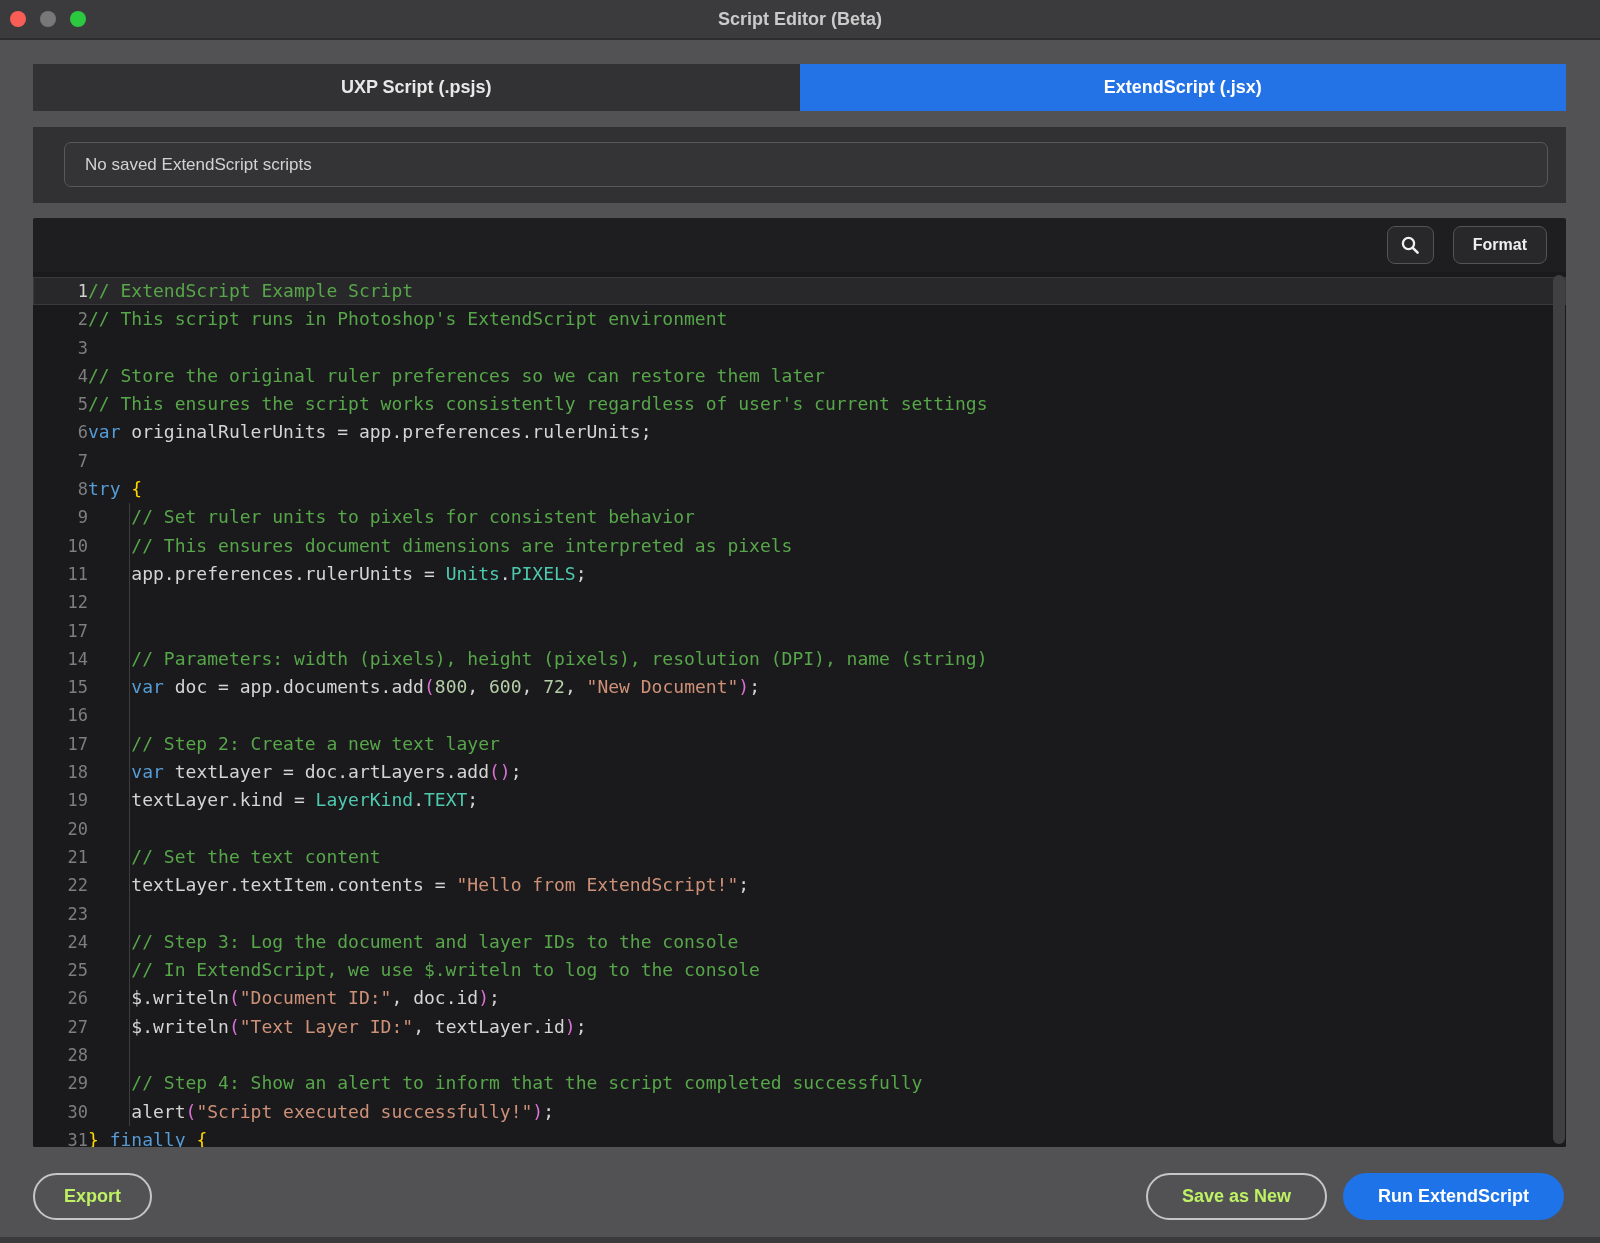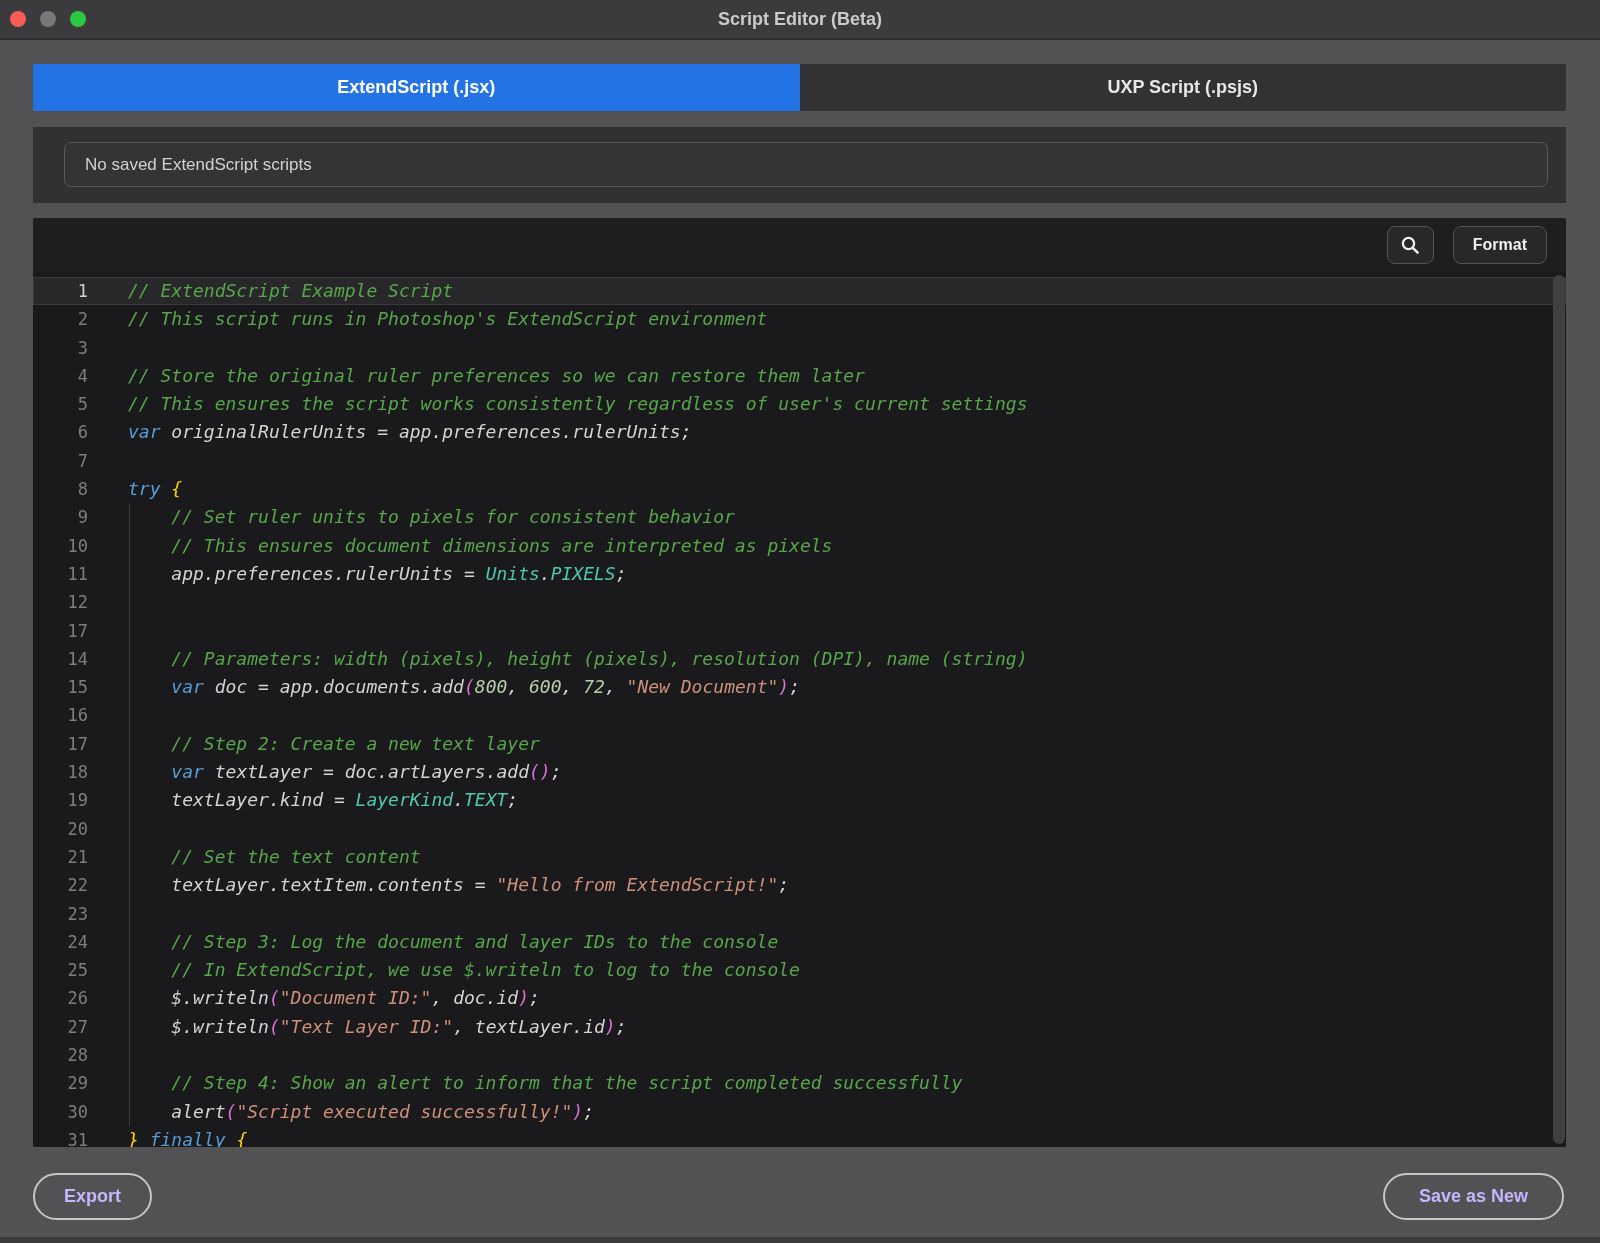--- a/index.html
+++ b/index.html
@@ -67,21 +67,21 @@
     background:#1A1A1C;padding-top:5px;
     font-family:"DejaVu Sans Mono",monospace;font-size:18px;line-height:28.3px;
   }
   .cl{display:flex;white-space:pre;}
   .cl.active{background:#28282A;box-shadow:inset 0 0 0 1px #3A3A3C;}
   .ln{
     flex:none;width:55px;text-align:right;color:#7E7E80;font-size:17px;
     user-select:none;
   }
   .cl.active .ln{color:#D0D0D0;}
-  .cd{margin-left:40px;font-style:italic;}
+  .cd{}
   .indent-guide{position:absolute;left:96px;top:231px;height:623px;width:1px;background:#3C3C3E;}
   .scrollbar{position:absolute;right:0;top:0;bottom:0;width:14px;}
   .scroll-thumb{position:absolute;left:1px;right:1px;top:3px;bottom:8px;background:#404042;border-radius:6px;}
   
   .tk-c{color:var(--tok-comment,#57A64A);}
   .tk-k{color:var(--tok-keyword,#569CD6);}
   .tk-p{color:var(--tok-plain,#D4D4D4);}
   .tk-t{color:var(--tok-type,#4EC9B0);}
   .tk-s{color:var(--tok-string,#CE9178);}
   .tk-n{color:var(--tok-number,#B5CEA8);}
@@ -90,46 +90,46 @@
   
   .footer{
     position:absolute;top:1173px;left:33px;right:36px;height:47px;
     display:flex;align-items:center;
   }
   .pill{
     height:47px;border-radius:24px;box-sizing:border-box;
     display:flex;align-items:center;justify-content:center;
     font-size:18px;font-weight:bold;background:transparent;cursor:default;
   }
-  .pill.outline{border:2.5px solid #C6C6C6;color:#c4b5fd;}
+  .pill.outline{border:2.5px solid #C6C6C6;color:#bef264;}
   .pill.export{padding:0 29px;}
   .pill.save{padding:0 34px;}
   .pill.run{
     margin-left:16px;padding:0 35px;border:none;
     background:var(--accent-blue,#1D73E7);color:#FFFFFF;
   }
   .footer-spacer{flex:1;}
   .window-bottom-edge{position:absolute;left:0;right:0;bottom:0;height:6px;background:#3A3A3C;}
 </style>
 </head>
 <body>
 
 <div class="titlebar">
   <span class="tl close"></span>
   <span class="tl min"></span>
   <span class="tl max"></span>
   <div class="title">Script Editor (Beta)</div>
 </div>
 
 <div class="tabs">
+  <div class="tab inactive">
+    <span>UXP Script (.psjs)</span>
+  </div>
   <div class="tab active">
     <span>ExtendScript (.jsx)</span>
-  </div>
-  <div class="tab inactive">
-    <span>UXP Script (.psjs)</span>
   </div>
 </div>
 
 <div class="saved-section">
   <div class="saved-box">
     <span>No saved ExtendScript scripts</span>
   </div>
 </div>
 
 <div class="editor">
@@ -186,15 +186,18 @@
 </div>
 
 <div class="footer">
   <div class="pill outline export">
     <span>Export</span>
   </div>
   <div class="footer-spacer"></div>
   <div class="pill outline save">
     <span>Save as New</span>
   </div>
+  <div class="pill run">
+    <span>Run ExtendScript</span>
+  </div>
 </div>
 
 <div class="window-bottom-edge"></div>
 
 </body></html>

